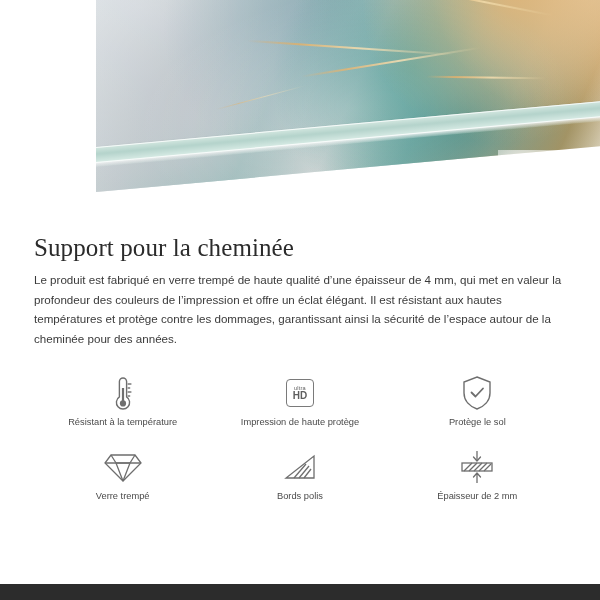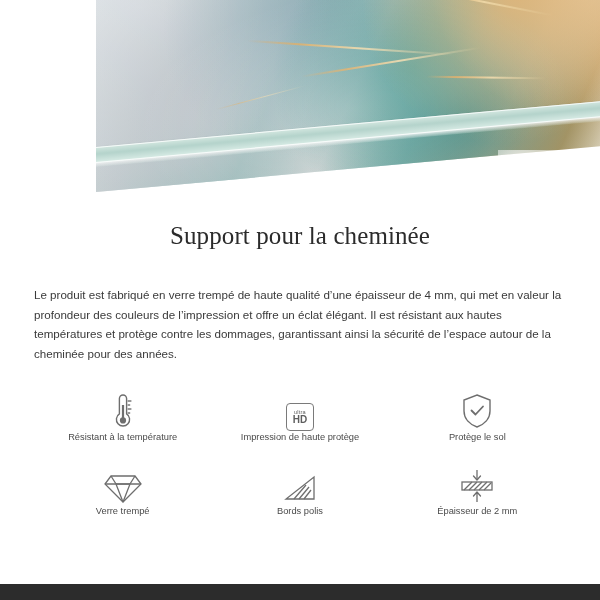--- a/index.html
+++ b/index.html
@@ -109,27 +109,26 @@
   }
 
   
   .content { padding: 0 34px; }
   .headline {
     font-family: "Liberation Serif", serif;
     font-size: 25px;
     line-height: 31px;
     color: #2b2b2b;
     font-weight: 400;
-    margin-top: 2px;
+    margin-top: 14px;
     letter-spacing: 0.1px;
-    text-align: center;
   }
   .headline .l2 { display: block; }
   .body-copy {
-    margin-top: 34px;
+    margin-top: 7px;
     font-size: 11.6px;
     line-height: 19.5px;
     color: #3a3a3a;
     max-width: 536px;
   }
 
   
   .features {
     margin-top: 22px;
     display: grid;
@@ -137,21 +136,21 @@
     row-gap: 16px;
   }
   .feature {
     display: flex;
     flex-direction: column;
     align-items: center;
     text-align: center;
   }
   .feature .ico {
     height: 46px;
-    display: flex; align-items: flex-end; justify-content: center;
+    display: flex; align-items: center; justify-content: center;
     color: #6e6e6e;
   }
   .feature .cap {
     margin-top: 0;
     font-size: 9.3px;
     color: #4a4a4a;
     line-height: 12px;
   }
   .hd-badge {
     width: 28px; height: 28px;

